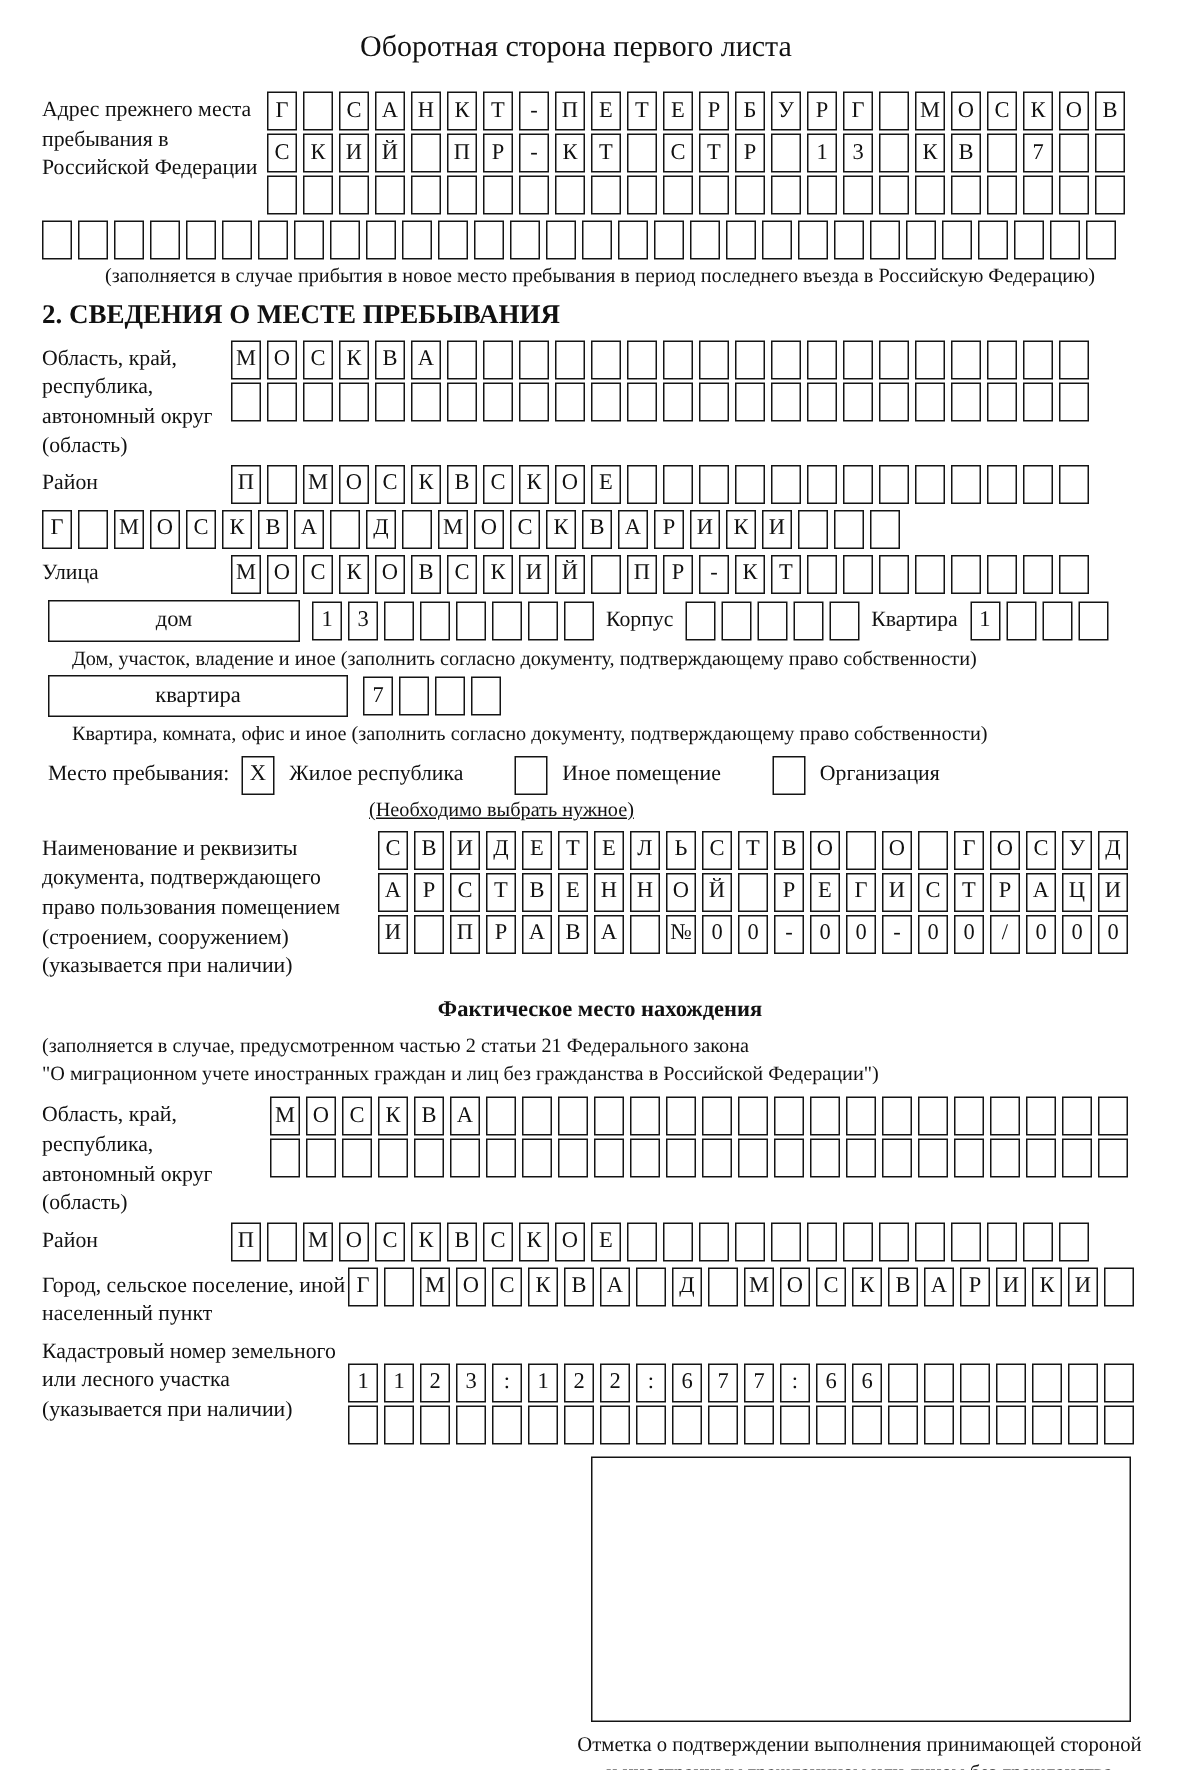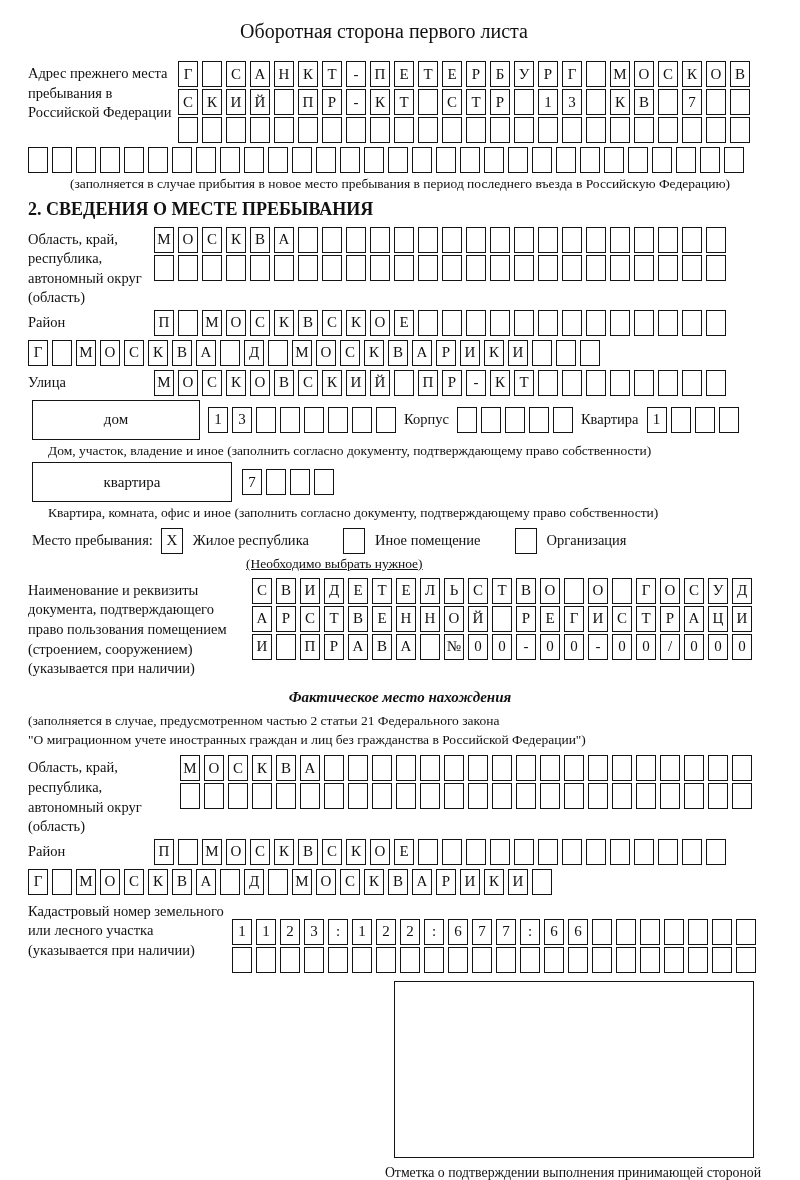--- a/index.html
+++ b/index.html
@@ -22,36 +22,36 @@
     width:20px; height:26px; border:1.5px solid #141414;
     display:flex; align-items:center; justify-content:center;
     font-family:"Liberation Serif", serif; font-size:15px; background:#fff;
   }
   .note { font-size:13.5px; line-height:1.3; margin:1px 0 3px 20px; }
   .note.center { text-align:center; margin-left:0; }
   .sec-title { text-align:left; font-weight:bold; font-size:18px; margin:6px 0 7px 0; }
 
   .inline-row { display:flex; align-items:center; margin:2px 0 2px 4px; }
   .lblbox {
-    border:1.5px solid #141414; height:40px; display:flex; align-items:center;
+    border:1.5px solid #141414; height:28px; display:flex; align-items:center;
     justify-content:center; font-size:15px; background:#fff;
   }
   .lblbox.dom { width:168px; margin-right:8px; }
   .lblbox.kv  { width:200px; margin-right:10px; }
   .inline-lbl { font-size:14.5px; margin:0 8px; white-space:nowrap; }
 
   .mesto { display:flex; align-items:center; margin:6px 0 2px 4px; font-size:14.5px; }
   .checkbox {
     width:22px; height:26px; border:1.5px solid #141414; display:flex;
     align-items:center; justify-content:center; font-size:15px; margin:0 10px 0 8px;
   }
   .opt-lbl { margin-right:26px; white-space:nowrap; }
   .mesto-note { font-size:13.5px; margin:0 0 6px 218px;text-decoration:underline; }
 
-  .fact-title { text-align:center; font-weight:bold; font-size:15px; margin:10px 0 6px 0;font-style:italic; }
+  .fact-title { text-align:center; font-weight:bold; font-size:15px; margin:10px 0 6px 0; }
   .fact-note { text-align:left; font-size:13.5px; line-height:1.4; margin-bottom:6px; }
 
   .stamp-wrap { margin-left:366px; width:362px; margin-top:6px; }
   .stamp-box { width:360px; height:177px; border:1.5px solid #141414; background:#fff; }
   .stamp-cap { width:378px; margin-left:-10px; text-align:center; font-size:13.8px; line-height:1.4; margin-top:5px; }
 </style>
 </head>
 <body>
 
 <div class="hdr">Оборотная сторона первого листа</div>
@@ -537,20 +537,21 @@
       <div class="cell"></div>
       <div class="cell"></div>
       <div class="cell"></div>
       <div class="cell"></div>
       <div class="cell"></div>
       <div class="cell"></div>
     </div>
 </div>
 
 <div class="field">
+  <div class="lbl w202">Город, сельское поселение, иной населенный пункт</div>
   <div class="cellrow">
       <div class="cell">Г</div>
       <div class="cell"></div>
       <div class="cell">М</div>
       <div class="cell">О</div>
       <div class="cell">С</div>
       <div class="cell">К</div>
       <div class="cell">В</div>
       <div class="cell">А</div>
       <div class="cell"></div>

